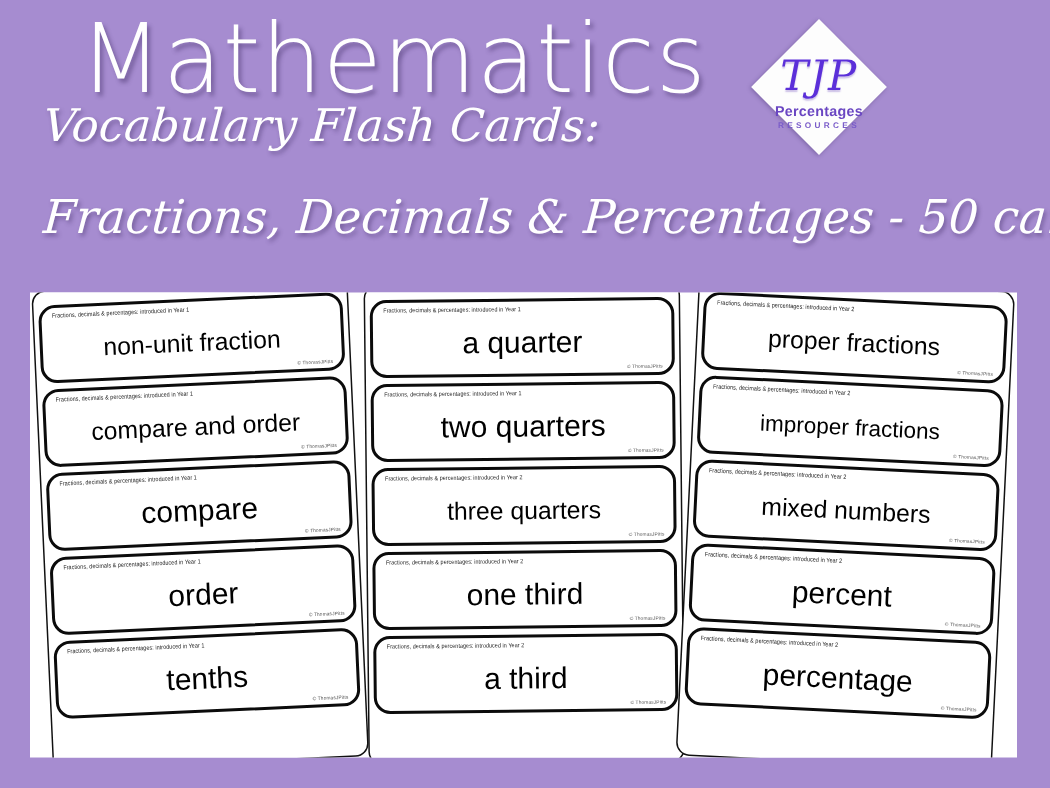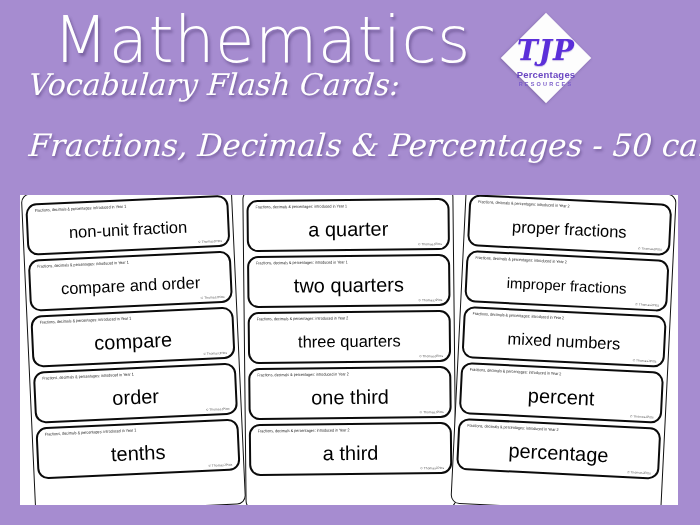--- a/index.html
+++ b/index.html
@@ -98,21 +98,21 @@
     box-shadow: 0 1px 3px rgba(50, 30, 90, 0.35);
   }
   #logo-mono {
     position: absolute;
     left: 0;
     top: 22px;
     width: 98px;
     text-align: center;
     font-family: "DejaVu Serif", serif;
     font-style: italic;
-    font-weight: 700;
+    font-weight: 400;
     font-size: 28px;
     color: #5b2fd9;
     letter-spacing: 1px;
     text-shadow: 0 1px 1px rgba(90, 50, 180, 0.3);
   }
   #logo-name {
     position: absolute;
     left: 0;
     top: 57px;
     width: 98px;

